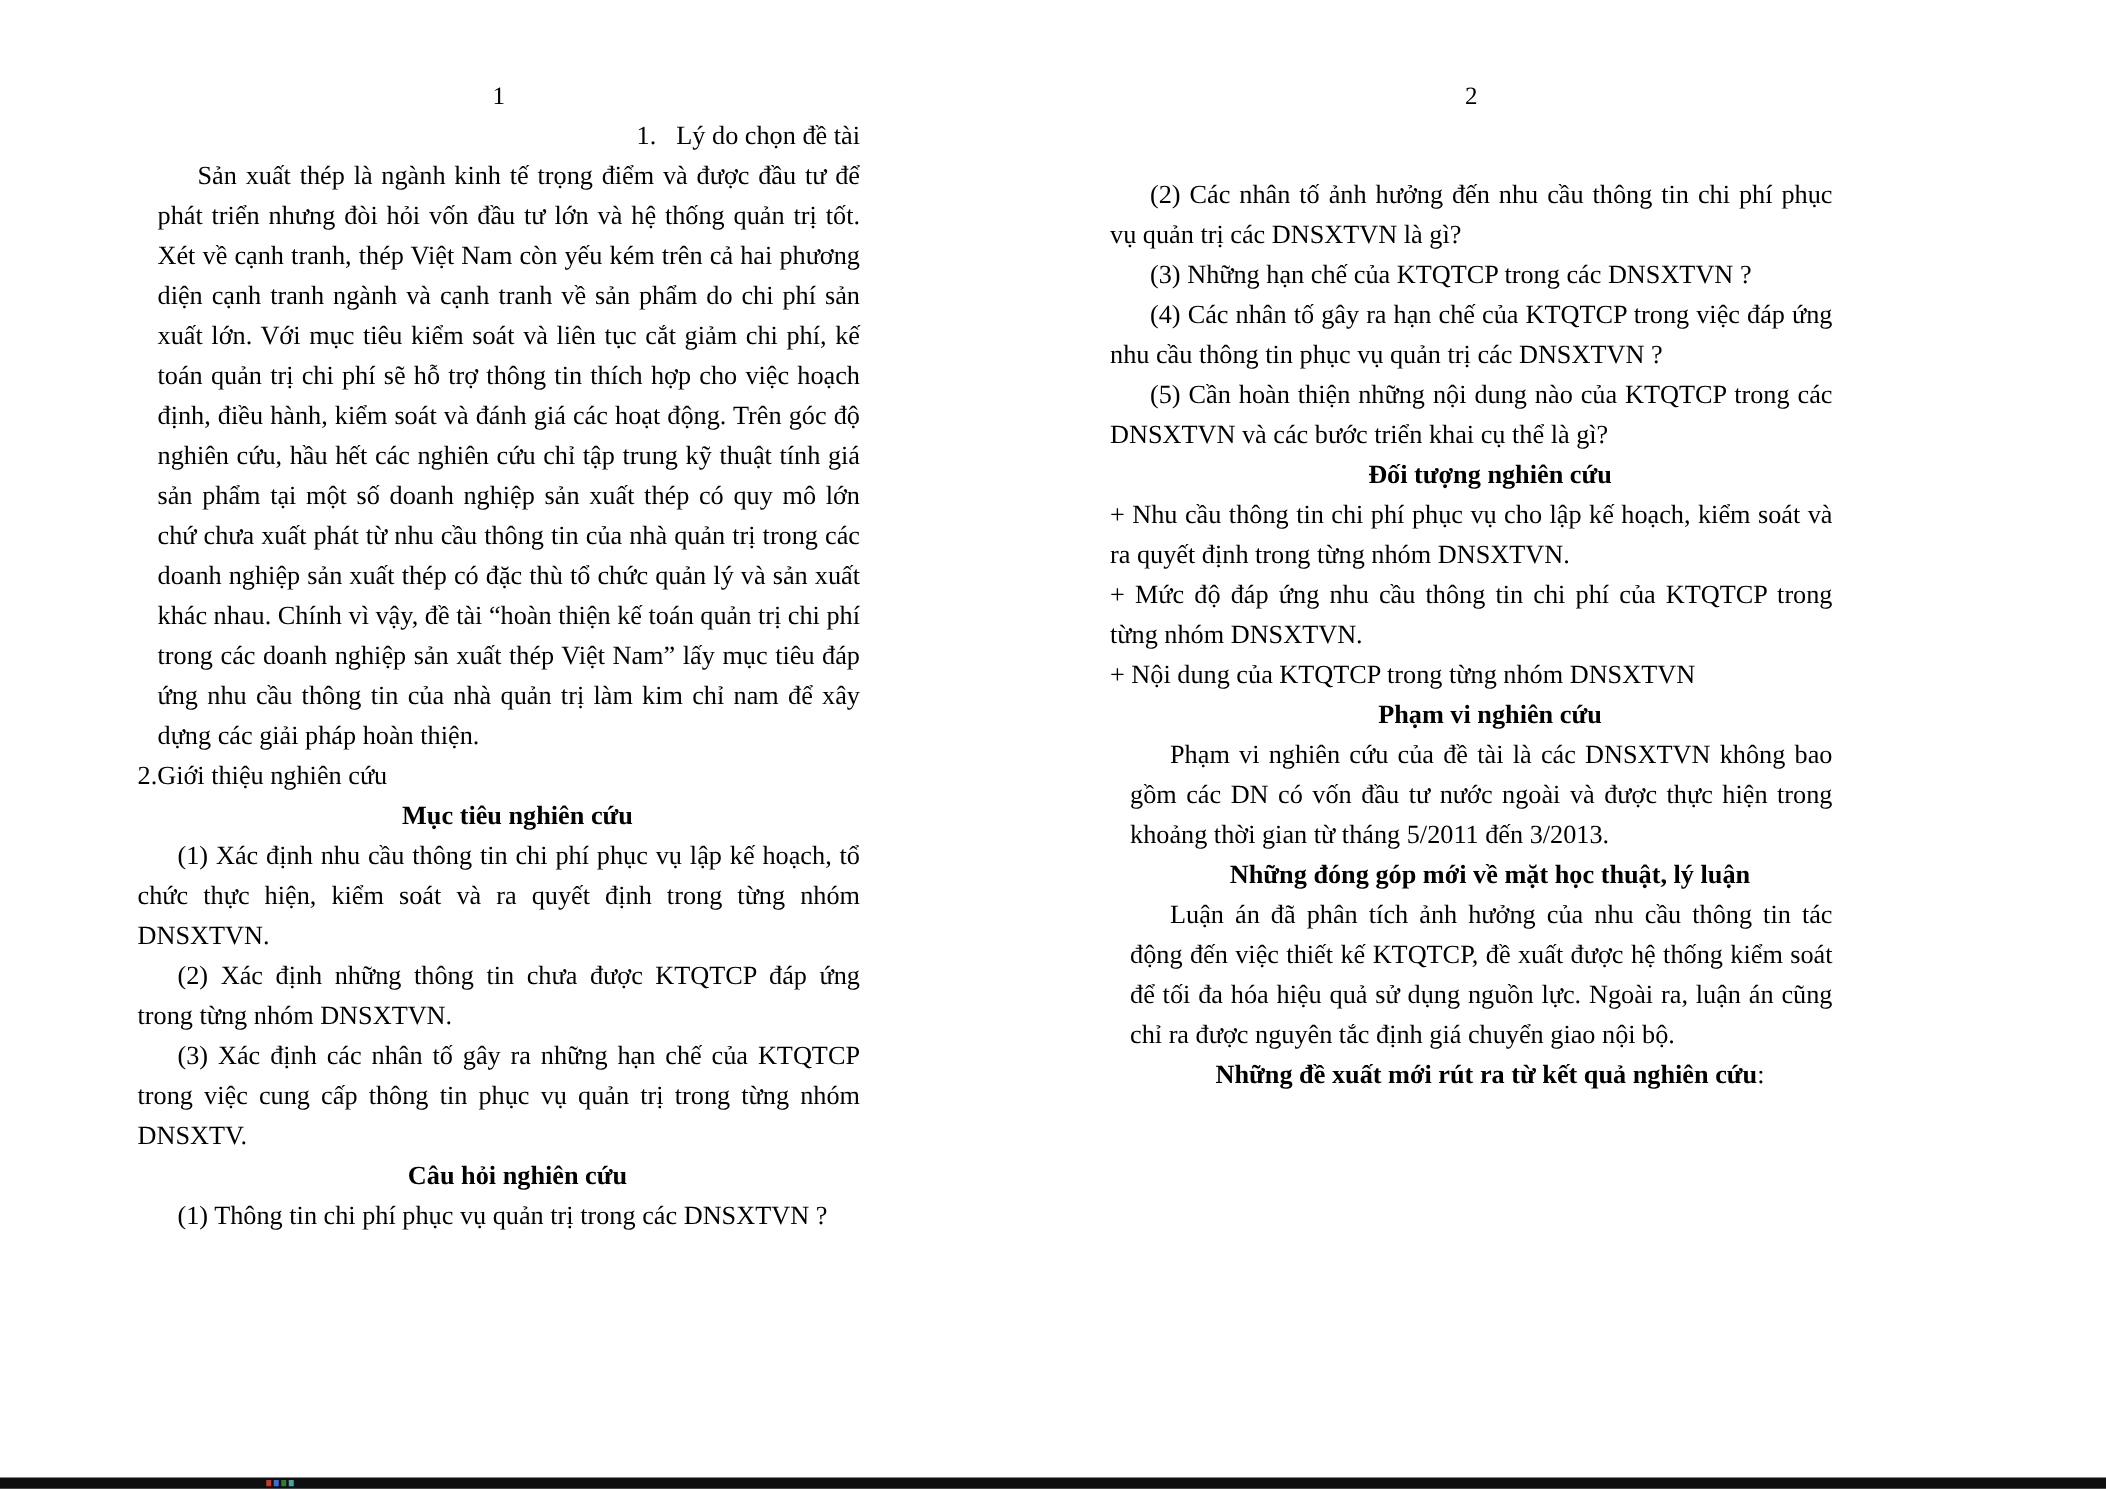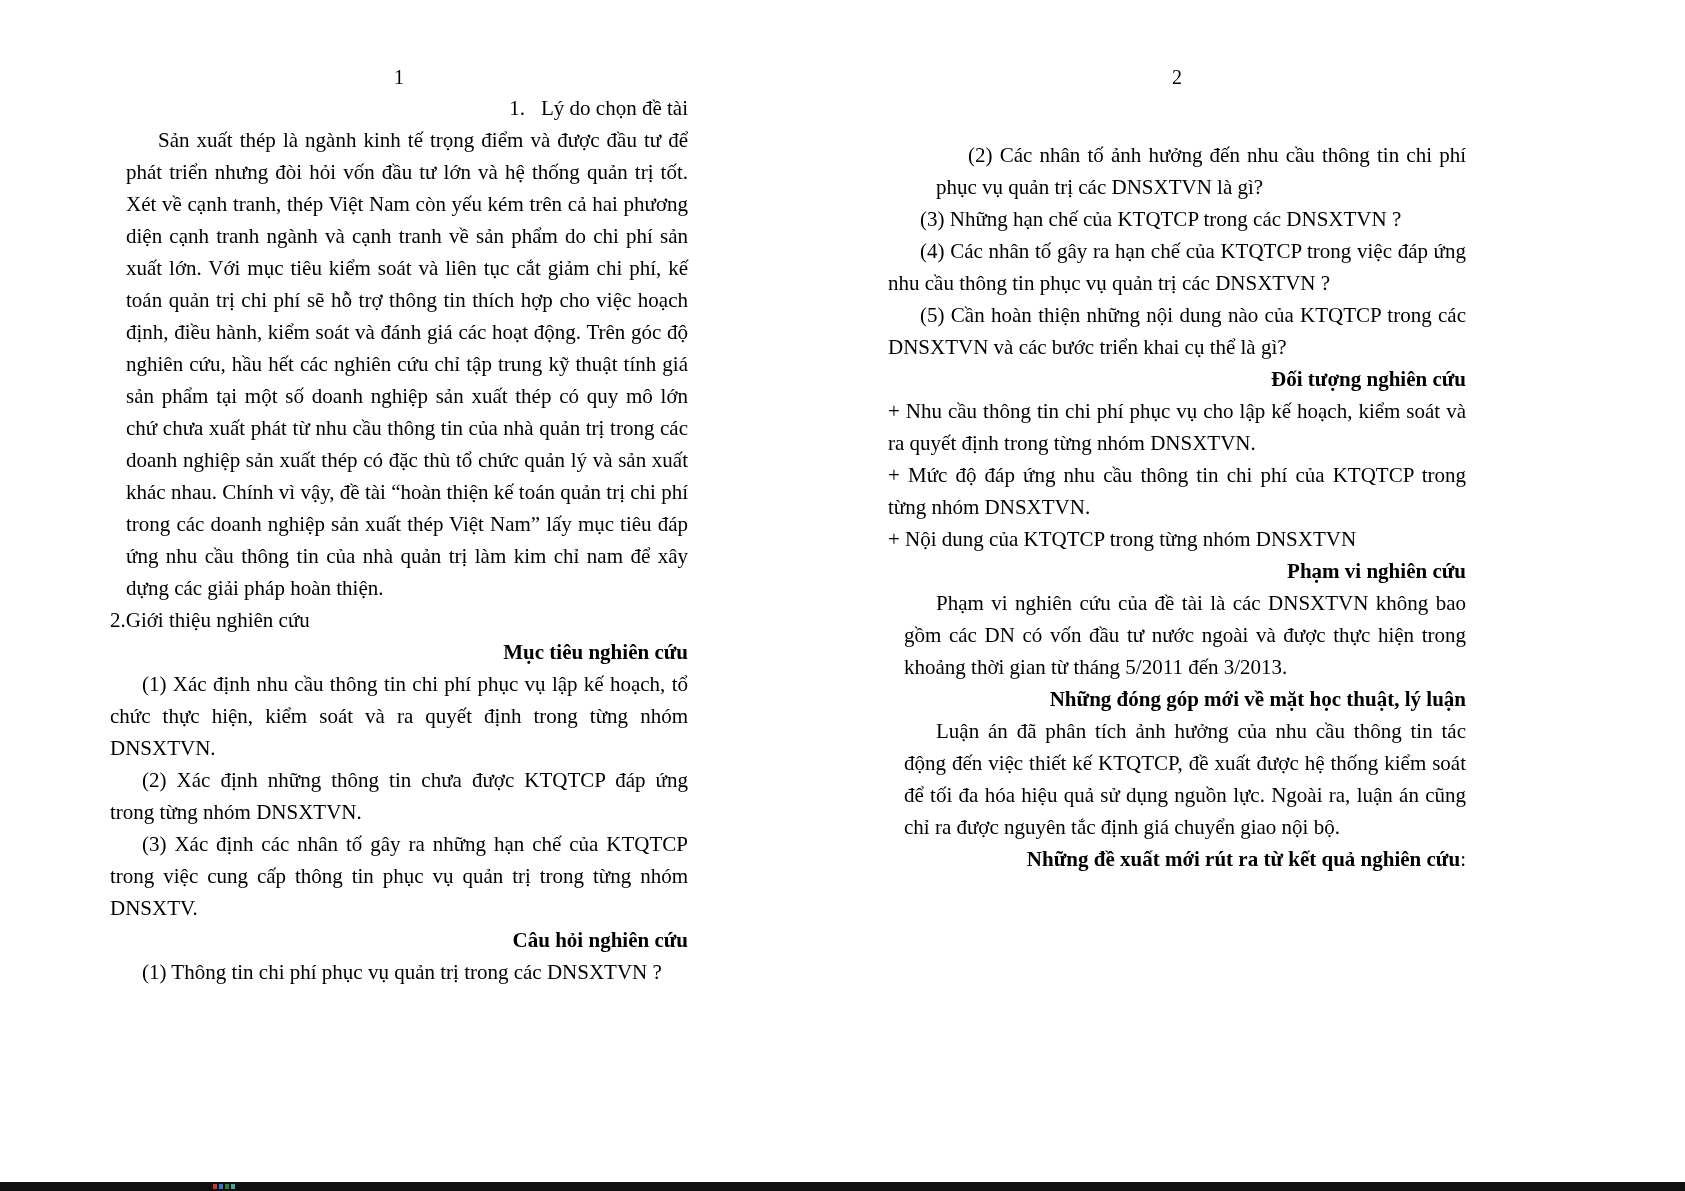--- a/index.html
+++ b/index.html
@@ -42,27 +42,27 @@
     text-align: right;
   }
   .h-num-row .h-num { margin-right: 16px; }
   .h-left {
     font-weight: normal;
     text-align: left;
   }
   .h-indent {
     font-weight: bold;
     padding-left: 30px;
-    text-align: right;
+    text-align: center;
   }
   .h-indent .h-suffix { font-weight: normal; }
   p.body-para { text-indent: 32px; margin-left: 16px; }
   p.item-para { text-indent: 32px; }
   p.plus-para { text-indent: 0; }
-  .first-right { margin-top: 47px; margin-left: 48px; }
+  .first-right { margin-top: 47px; }
 
   .bottom-strip {
     position: absolute;
     left: 0; bottom: 0;
     width: 1685px; height: 9px;
     background: #0f0f0f;
   }
   .taskbar-dots {
     position: absolute;
     left: 213px; top: 2px;

